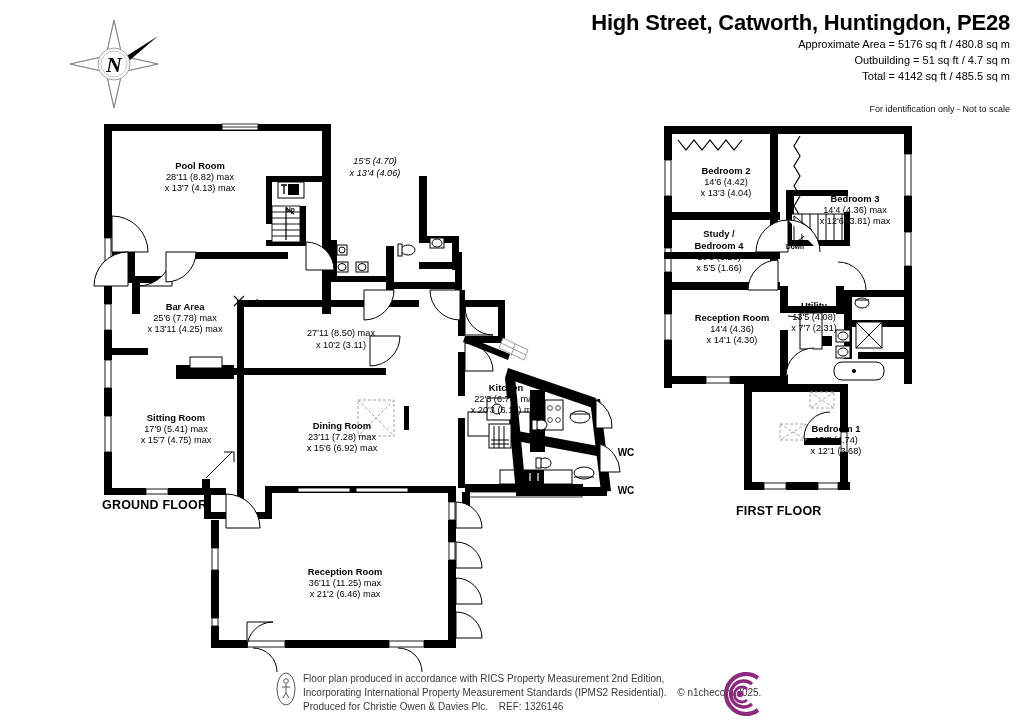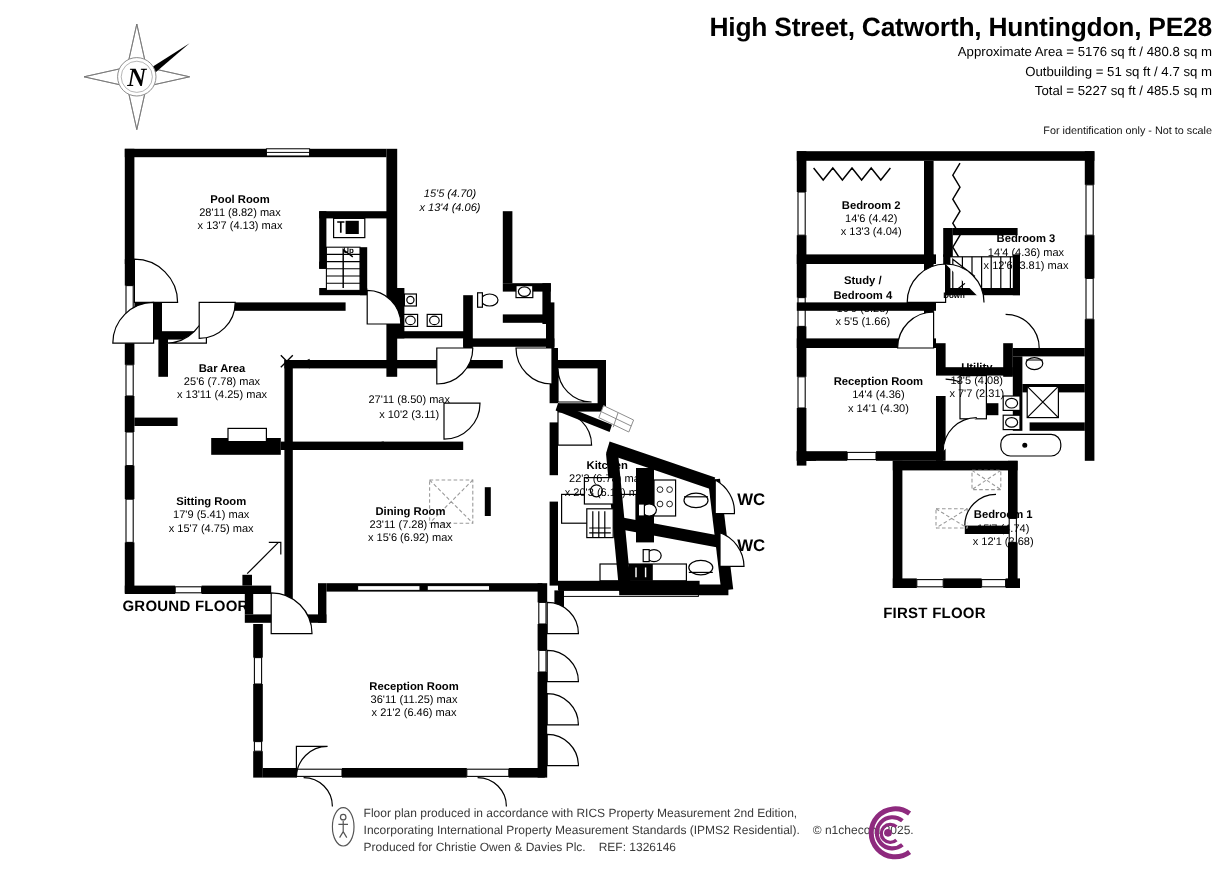--- a/index.html
+++ b/index.html
@@ -20,40 +20,40 @@
   
   .compass{position:absolute;left:66px;top:16px;width:96px;height:96px;}
 
   
   .plan{position:absolute;left:0;top:0;}
 
   
   .lbl{position:absolute;text-align:center;line-height:1.26;white-space:nowrap;}
   .lbl .nm{font-size:9.4px;font-weight:bold;}
   .lbl .dm{font-size:9.2px;}
-  .lbl.wc .nm{font-size:14px;}
+  .lbl.wc .nm{font-size:10px;margin-top:39px;}
   .floorname{position:absolute;font-size:12.5px;font-weight:bold;letter-spacing:0.2px;}
   .tiny{position:absolute;font-size:6.6px;font-weight:bold;}
 
   
   .footer{position:absolute;left:276px;top:672px;display:flex;align-items:flex-start;gap:7px;}
   .foot-txt{font-size:10px;line-height:1.42;color:#3a3a3a;}
   .foot-txt .cr{color:#3a3a3a;text-align:right;}
   .logo{position:absolute;left:714px;top:668px;width:52px;height:52px;}
 </style>
 </head>
 <body>
 
 <div id="stage">
 
   <div class="hdr">
     <div class="hdr-title">High Street, Catworth, Huntingdon, PE28</div>
     <div class="hdr-line">Approximate Area = 5176 sq ft / 480.8 sq m</div>
     <div class="hdr-line">Outbuilding = 51 sq ft / 4.7 sq m</div>
-    <div class="hdr-line">Total = 5227 sq ft / 485.5 sq m</div>
+    <div class="hdr-line">Total = 4142 sq ft / 485.5 sq m</div>
     <div class="hdr-note">For identification only - Not to scale</div>
   </div>
 
   <div class="compass">
     <svg width="96" height="96" viewBox="0 0 96 96">
       <g stroke="#777" stroke-width="0.7" fill="none">
         <path d="M48 4 L56 40 L92 48 L56 56 L48 92 L40 56 L4 48 L40 40 Z"></path>
         <path d="M48 4 L40 40 L4 48"></path>
           <path d="M48 4 L56 40 L92 48"></path>
         <path d="M48 92 L40 56 L4 48"></path>

